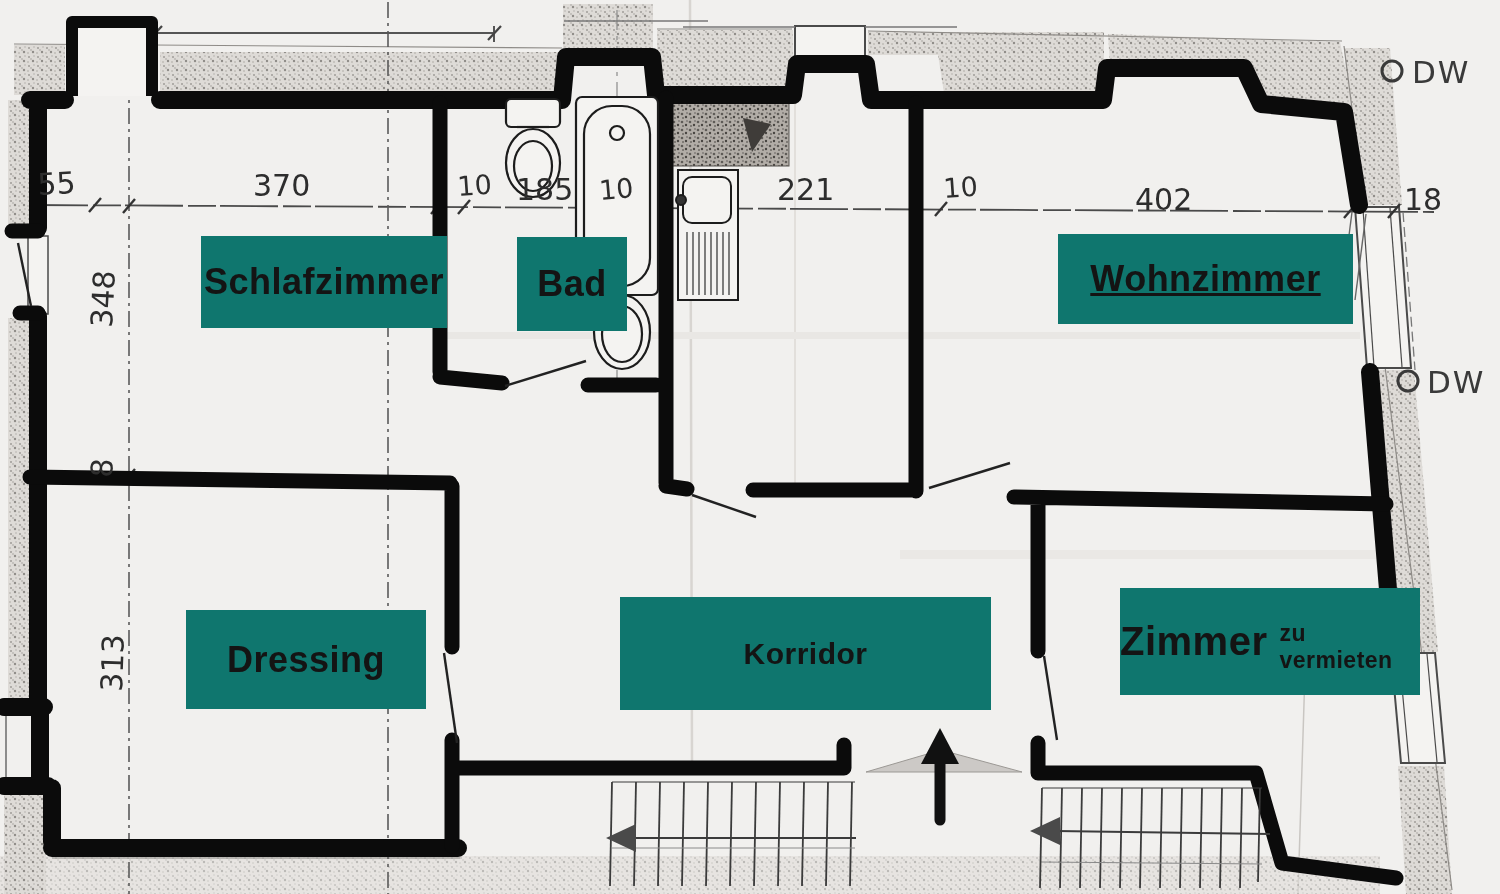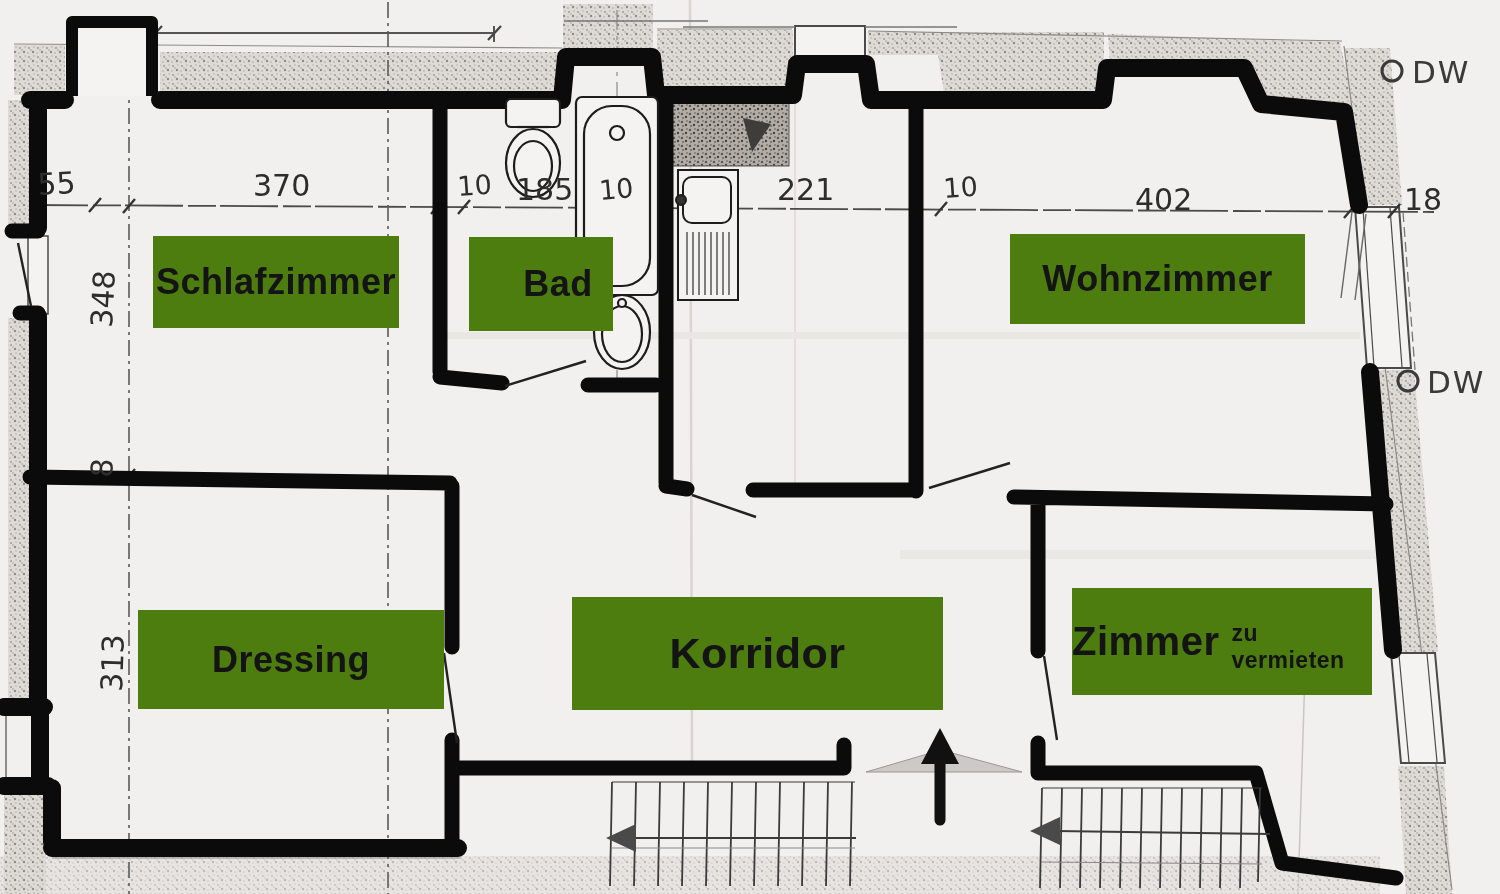--- a/index.html
+++ b/index.html
@@ -1,21 +1,21 @@
 <!DOCTYPE html>
 <html><head>
 <meta charset="utf-8">
 <style>
   html,body{margin:0;padding:0;background:#dddbd8;}
   #stage{position:relative;width:1500px;height:894px;overflow:hidden;background:#f1f0ee;
          font-family:"Liberation Sans",sans-serif;}
   #plan-svg{position:absolute;left:0;top:0;width:1500px;height:894px;}
-  .room-label{position:absolute;background:#4d7c0f;display:flex;align-items:center;justify-content:center;
+  .room-label{position:absolute;background:#0f766e;display:flex;align-items:center;justify-content:center;
               gap:12px;color:#141414;font-weight:700;font-size:36px;letter-spacing:.5px;
-              font-family:"Liberation Sans",sans-serif;}
+              font-family:"Liberation Sans",sans-serif;margin-left:48px;}
   .room-label .suffix{font-size:23px;font-weight:700;padding-top:10px;}
   .dimtext{font-family:"DejaVu Sans",sans-serif;font-size:30px;fill:#2d2d2d;font-weight:500;}
   .dimsmall{font-family:"DejaVu Sans",sans-serif;font-size:27px;fill:#2d2d2d;}
   .dwtext{font-family:"DejaVu Sans",sans-serif;font-size:31px;fill:#3a3a3a;letter-spacing:2px;}
 </style>
 </head>
 <body>
 
 <div id="stage">
 
@@ -252,30 +252,30 @@
     <text class="dimtext" transform="translate(112,478) rotate(-87)">8</text>
     <text class="dimtext" transform="translate(122,692) rotate(-88)">313</text>
     <text class="dwtext" x="1412" y="83">DW</text>
     <text class="dwtext" x="1427" y="393">DW</text>
   </g>
 </svg>
 
 <div class="room-label" style="left:153px;top:236px;width:246px;height:92px;">
   <span>Schlafzimmer</span>
 </div>
-<div class="room-label" style="left:469px;top:237px;width:110px;height:94px;padding-left:34px;">
+<div class="room-label" style="left:469px;top:237px;width:110px;height:94px;">
   <span>Bad</span>
 </div>
-<div class="room-label" style="left:1010px;top:234px;width:295px;height:90px;">
+<div class="room-label" style="left:1010px;top:234px;width:295px;height:90px;text-decoration:underline;">
   <span>Wohnzimmer</span>
 </div>
-<div class="room-label" style="left:138px;top:610px;width:306px;height:99px;">
+<div class="room-label" style="left:138px;top:610px;width:240px;height:99px;">
   <span>Dressing</span>
 </div>
-<div class="room-label" style="left:572px;top:597px;width:371px;height:113px;font-size:43px;">
+<div class="room-label" style="left:572px;top:597px;width:371px;height:113px;font-size:30px;">
   <span>Korridor</span>
 </div>
 <div class="room-label" style="left:1072px;top:588px;width:300px;height:107px;font-size:40px;">
   <span>Zimmer</span>
   <span class="suffix">zu vermieten</span>
 </div>
 
 </div>
 
 </body></html>

